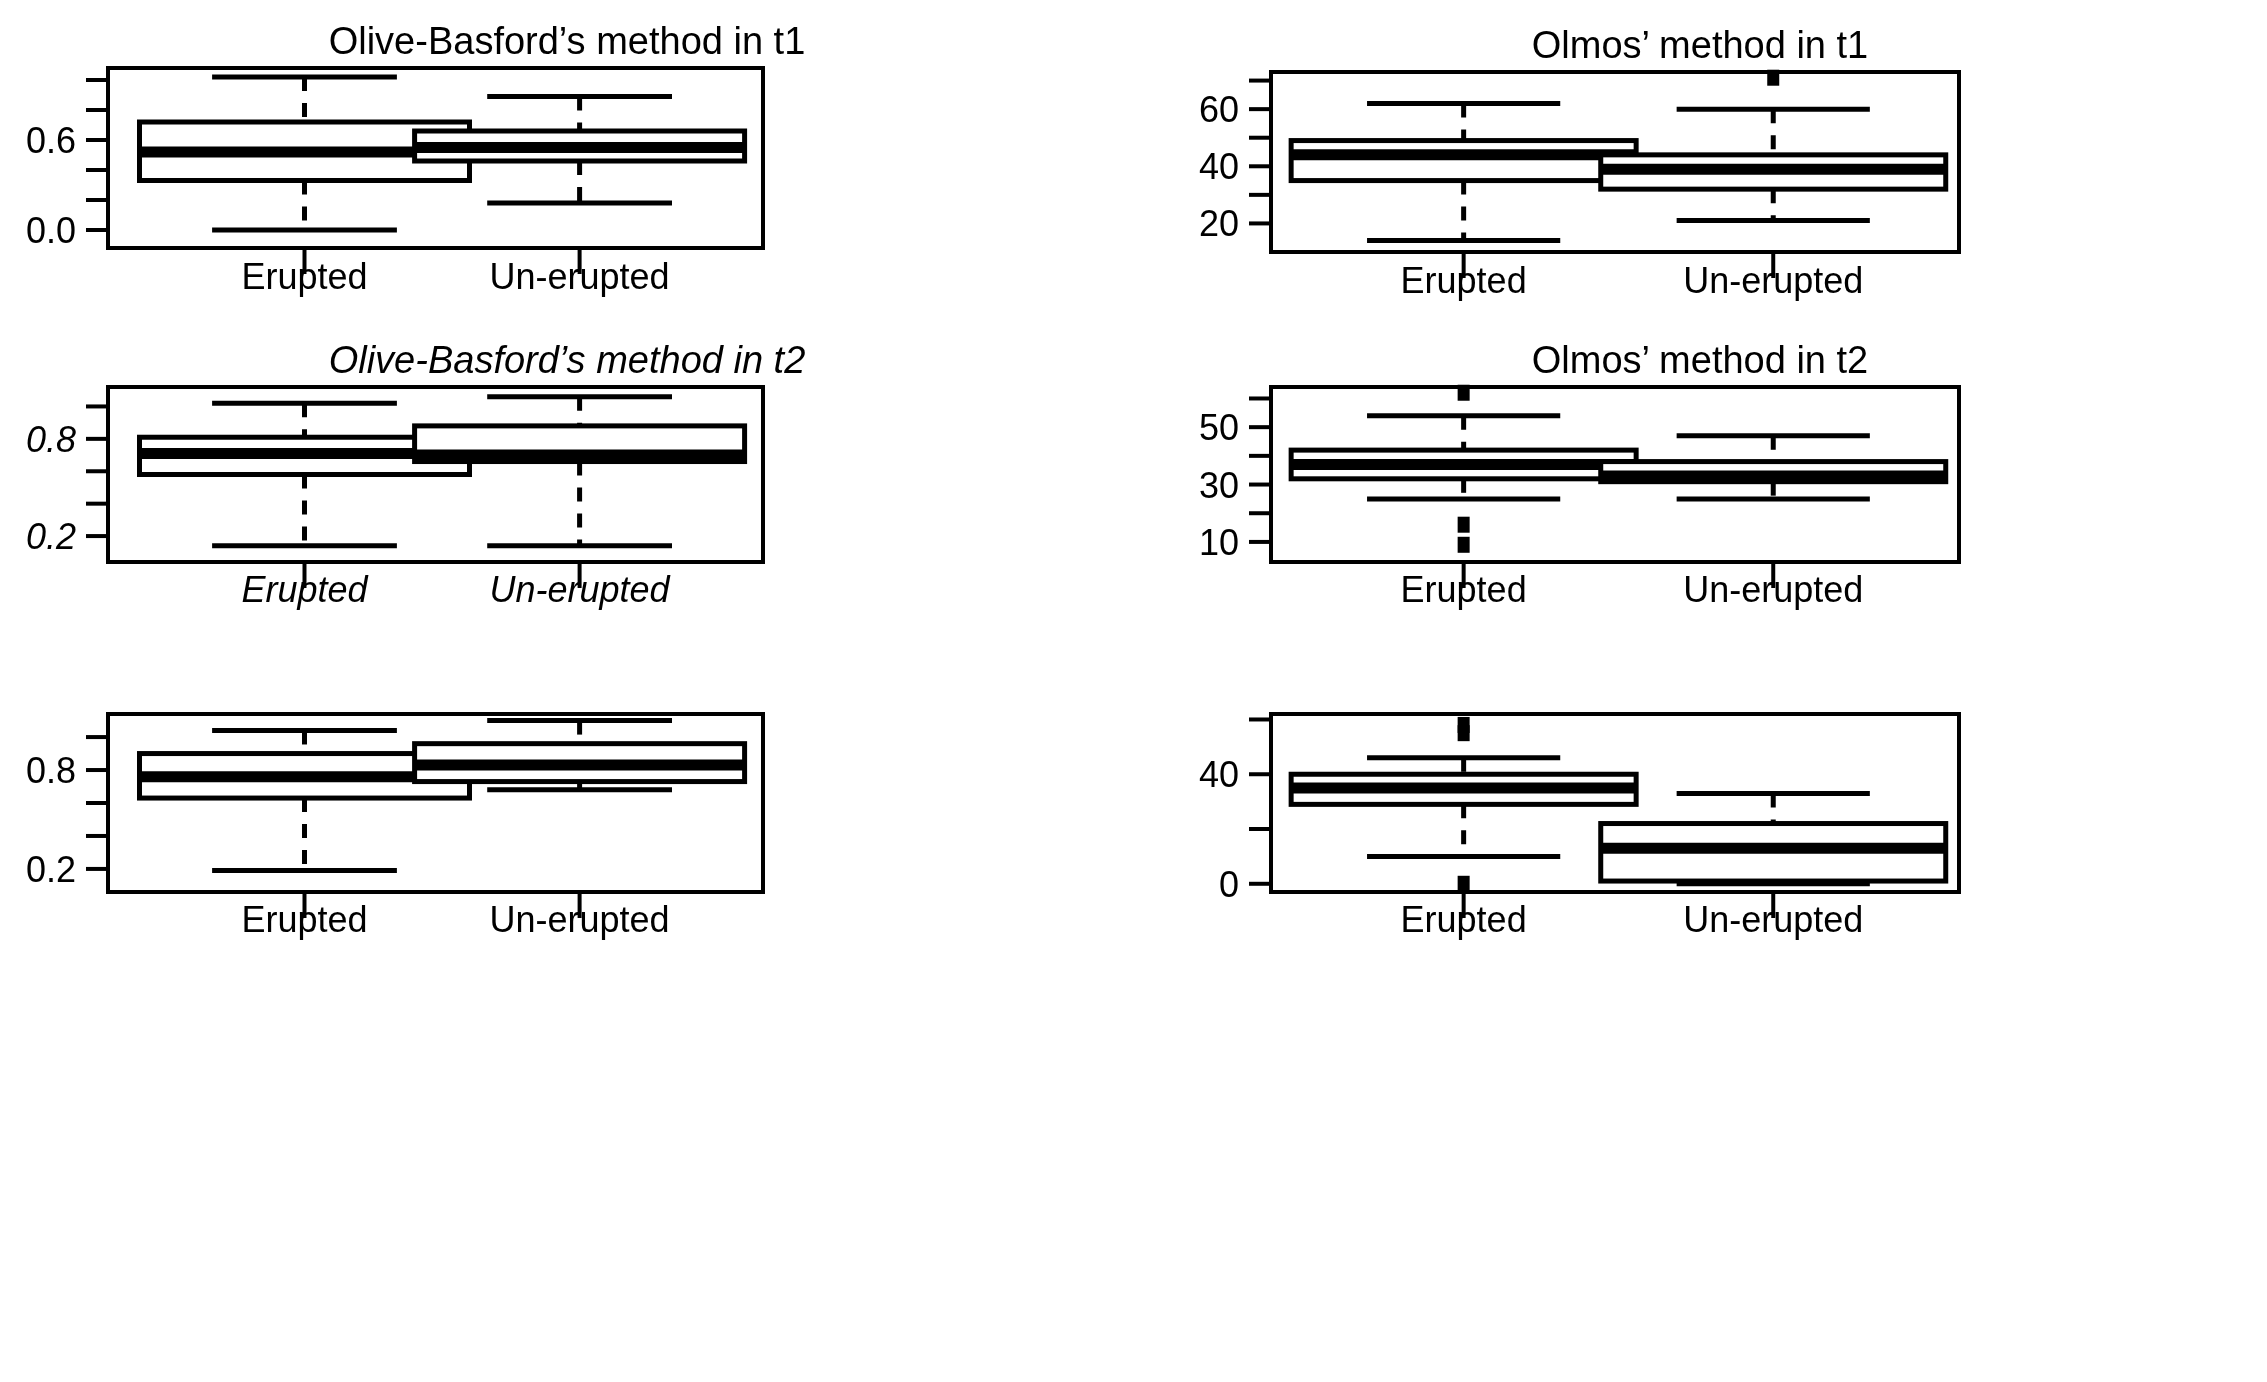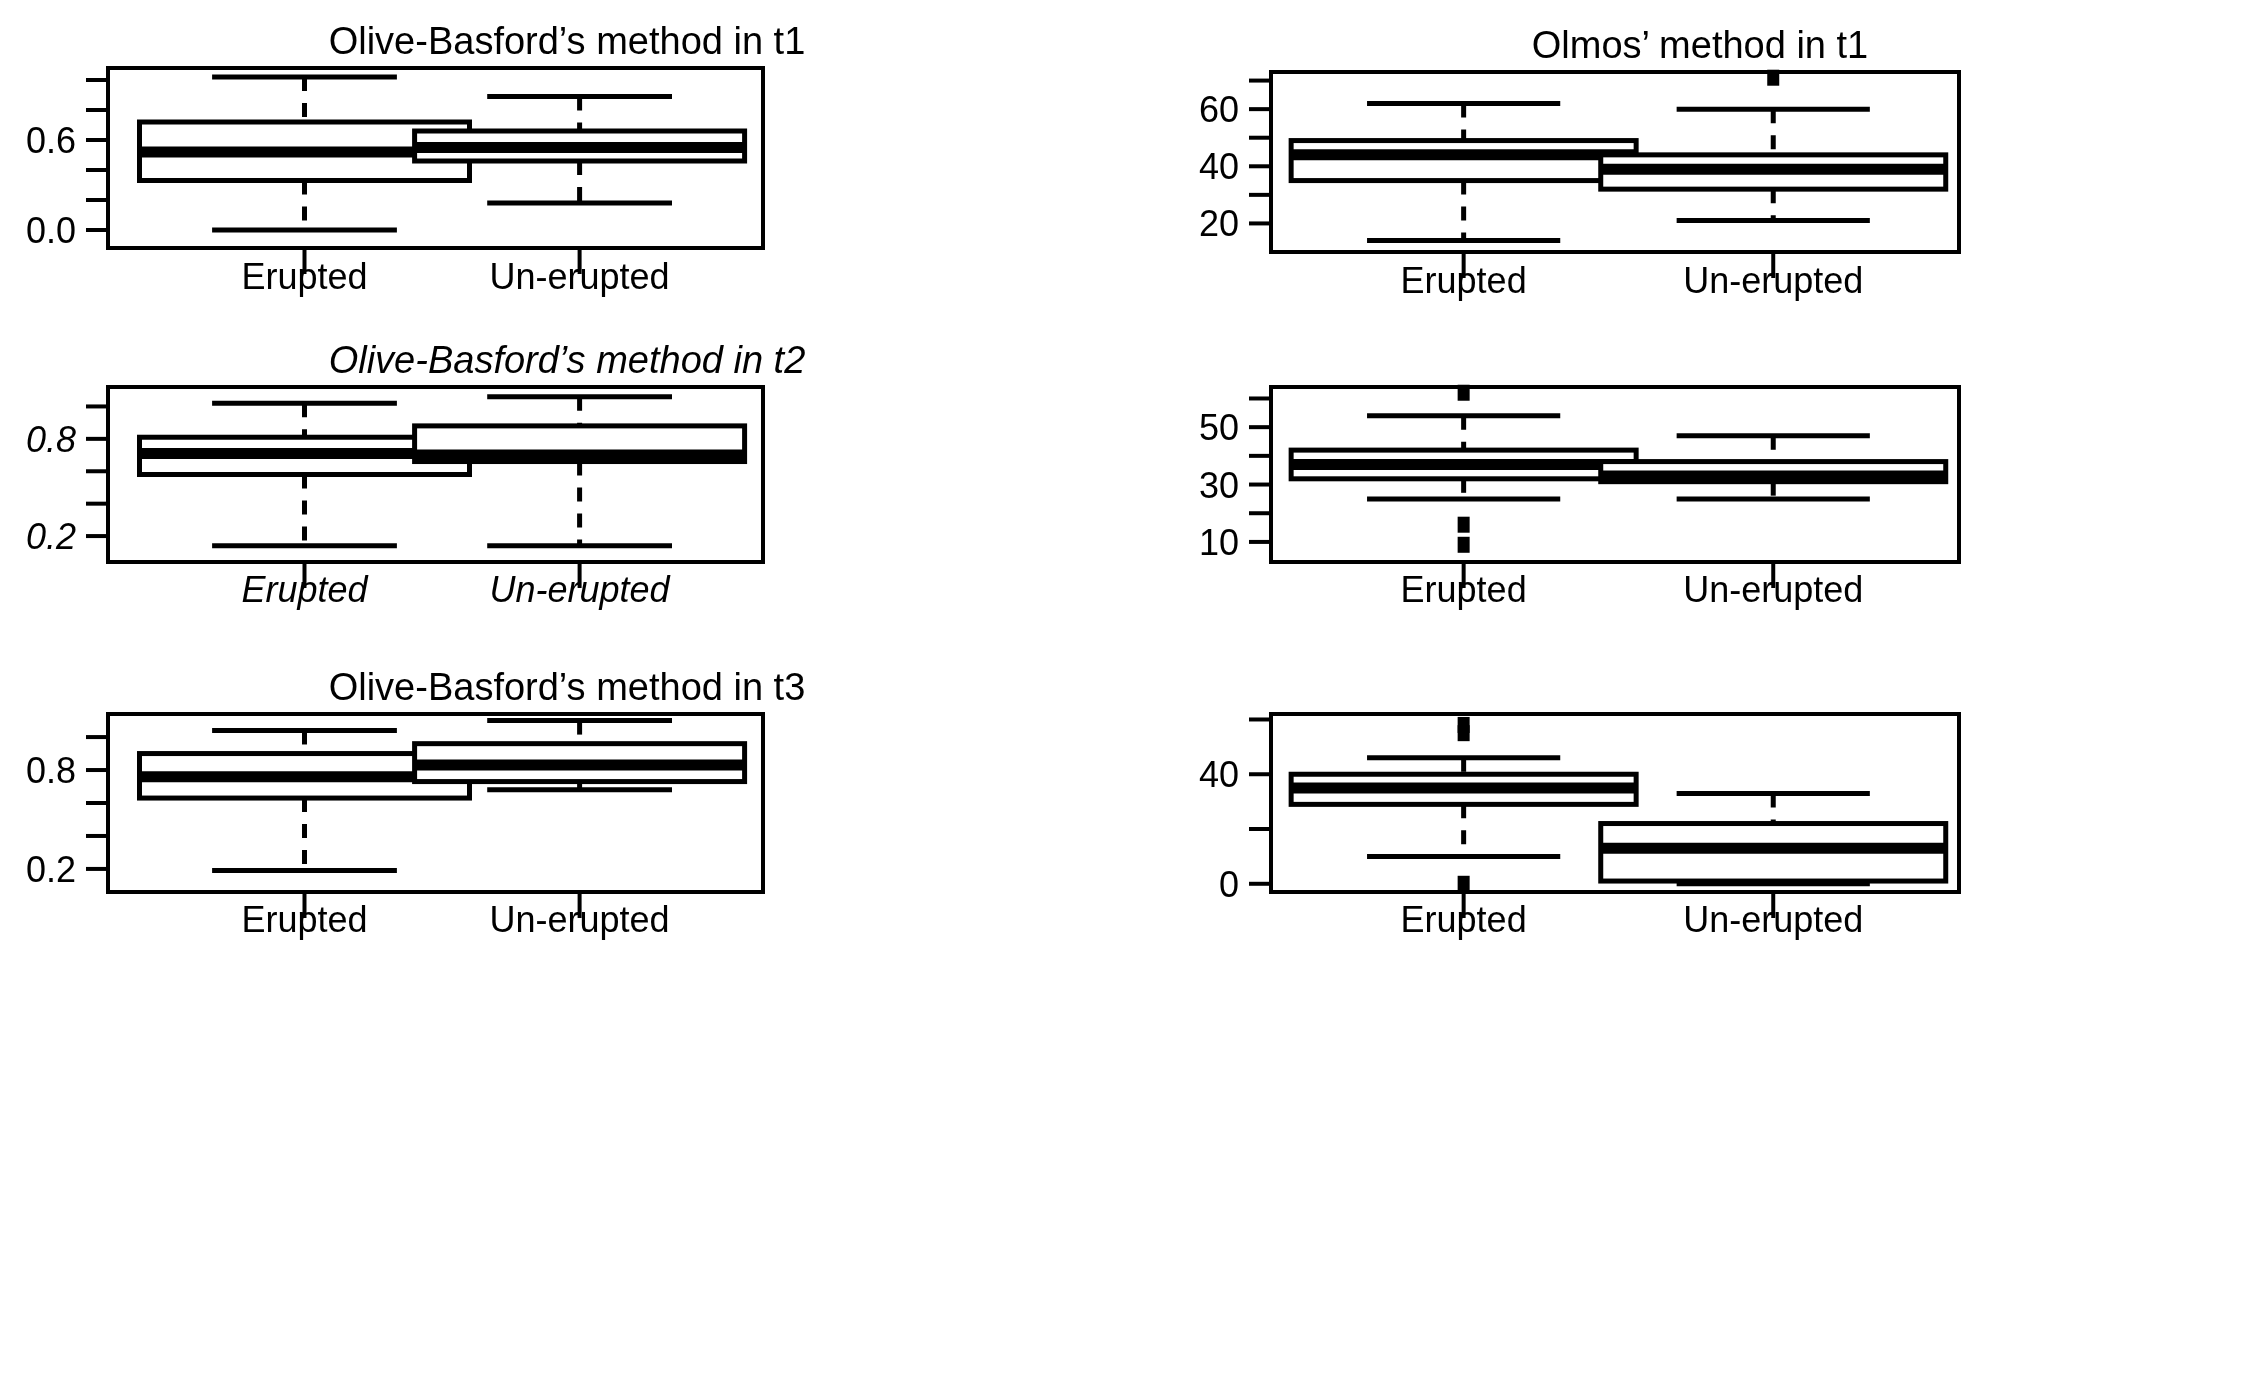--- a/index.html
+++ b/index.html
@@ -116,20 +116,21 @@
           <line x1="487.19999999999993" y1="59.72222222222223" x2="671.9999999999999" y2="59.72222222222223" stroke="#000" stroke-width="5"></line>
           <line x1="487.19999999999993" y1="208.7962962962963" x2="671.9999999999999" y2="208.7962962962963" stroke="#000" stroke-width="5"></line>
           <rect x="414.5999999999999" y="88.88888888888891" width="330" height="35.648148148148124" fill="#fff" stroke="#000" stroke-width="5"></rect>
           <line x1="414.5999999999999" y1="118.05555555555557" x2="744.5999999999999" y2="118.05555555555557" stroke="#000" stroke-width="11"></line>
           <line x1="579.5999999999999" y1="225" x2="579.5999999999999" y2="251" stroke="#000" stroke-width="4"></line>
           <text x="579.5999999999999" y="265" class="cat-label">Un-erupted</text>
         </g>
       </svg>
     </div>
     <div class="panel" style="left: 1133px; top: 313px; width: 1134px; height: 320px;">
+      <div class="panel-title" style="top: 2px;">Olmos’ method in t2</div>
       <svg width="1134" height="320" class="plot-svg" style="top: 0px;">
         <rect x="138" y="50" width="688" height="175" fill="none" stroke="#000" stroke-width="4"></rect>
         <line x1="116" y1="204.91803278688525" x2="138" y2="204.91803278688525" stroke="#000" stroke-width="4"></line>
         <text x="106" y="217.91803278688525" class="tick-label" text-anchor="end">10</text>
         <line x1="116" y1="176.22950819672133" x2="138" y2="176.22950819672133" stroke="#000" stroke-width="4"></line>
         <line x1="116" y1="147.54098360655738" x2="138" y2="147.54098360655738" stroke="#000" stroke-width="4"></line>
         <text x="106" y="160.54098360655738" class="tick-label" text-anchor="end">30</text>
         <line x1="116" y1="118.85245901639344" x2="138" y2="118.85245901639344" stroke="#000" stroke-width="4"></line>
         <line x1="116" y1="90.1639344262295" x2="138" y2="90.1639344262295" stroke="#000" stroke-width="4"></line>
         <text x="106" y="103.1639344262295" class="tick-label" text-anchor="end">50</text>
@@ -153,21 +154,20 @@
           <line x1="543.64" y1="98.77049180327869" x2="736.84" y2="98.77049180327869" stroke="#000" stroke-width="5"></line>
           <line x1="543.64" y1="161.88524590163934" x2="736.84" y2="161.88524590163934" stroke="#000" stroke-width="5"></line>
           <rect x="467.74" y="124.59016393442623" width="345" height="20.081967213114766" fill="#fff" stroke="#000" stroke-width="5"></rect>
           <line x1="467.74" y1="138.9344262295082" x2="812.74" y2="138.9344262295082" stroke="#000" stroke-width="11"></line>
           <line x1="640.24" y1="225" x2="640.24" y2="251" stroke="#000" stroke-width="4"></line>
           <text x="640.24" y="265" class="cat-label">Un-erupted</text>
         </g>
       </svg>
     </div>
     <div class="panel" style="left: 0px; top: 640px; width: 1134px; height: 320px;">
-      <div class="panel-title" style="top: 2px;">Olive-Basford’s method in t3</div>
       <svg width="1134" height="320" class="plot-svg" style="top: 0px;">
         <rect x="108" y="50" width="655" height="178" fill="none" stroke="#000" stroke-width="4"></rect>
         <line x1="86" y1="204.92592592592592" x2="108" y2="204.92592592592592" stroke="#000" stroke-width="4"></line>
         <text x="76" y="217.92592592592592" class="tick-label" text-anchor="end">0.2</text>
         <line x1="86" y1="171.96296296296293" x2="108" y2="171.96296296296293" stroke="#000" stroke-width="4"></line>
         <line x1="86" y1="139" x2="108" y2="139" stroke="#000" stroke-width="4"></line>
         <line x1="86" y1="106.03703703703702" x2="108" y2="106.03703703703702" stroke="#000" stroke-width="4"></line>
         <text x="76" y="119.03703703703702" class="tick-label" text-anchor="end">0.8</text>
         <line x1="86" y1="73.07407407407405" x2="108" y2="73.07407407407405" stroke="#000" stroke-width="4"></line>
         <g>

